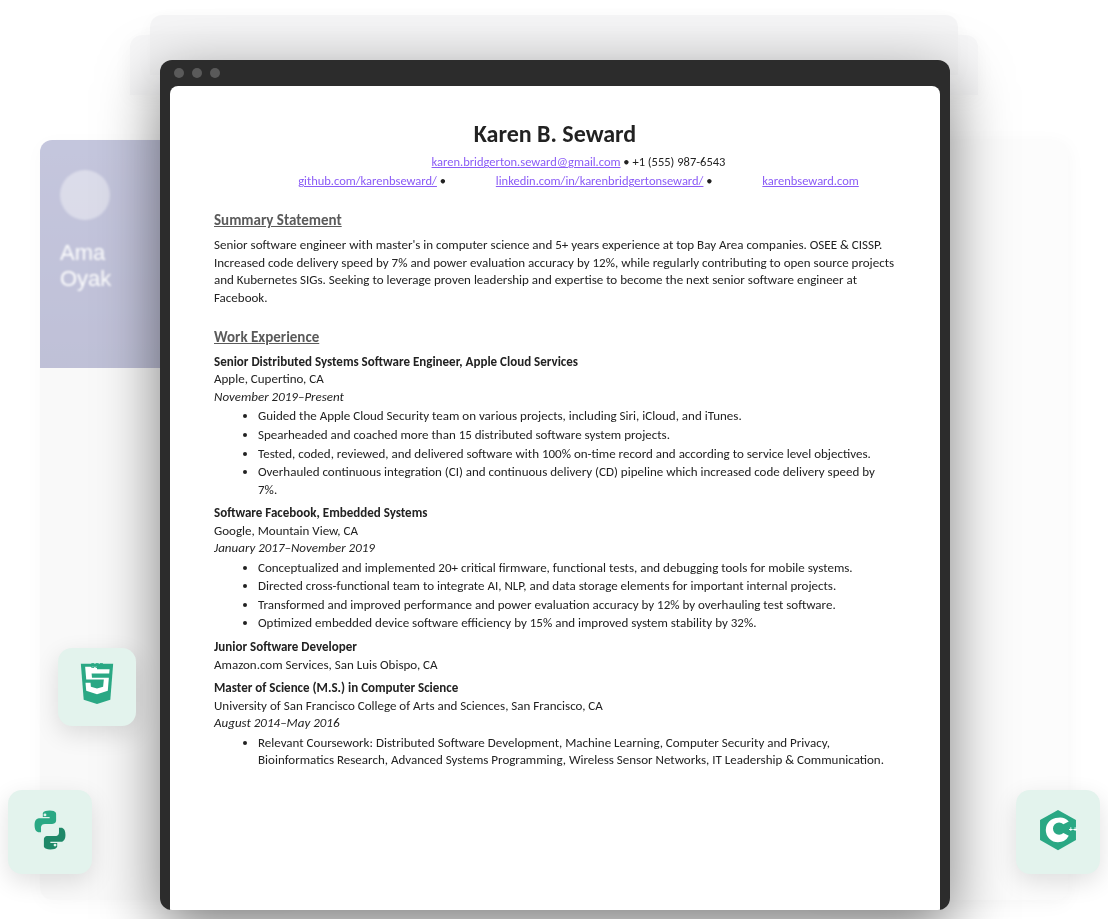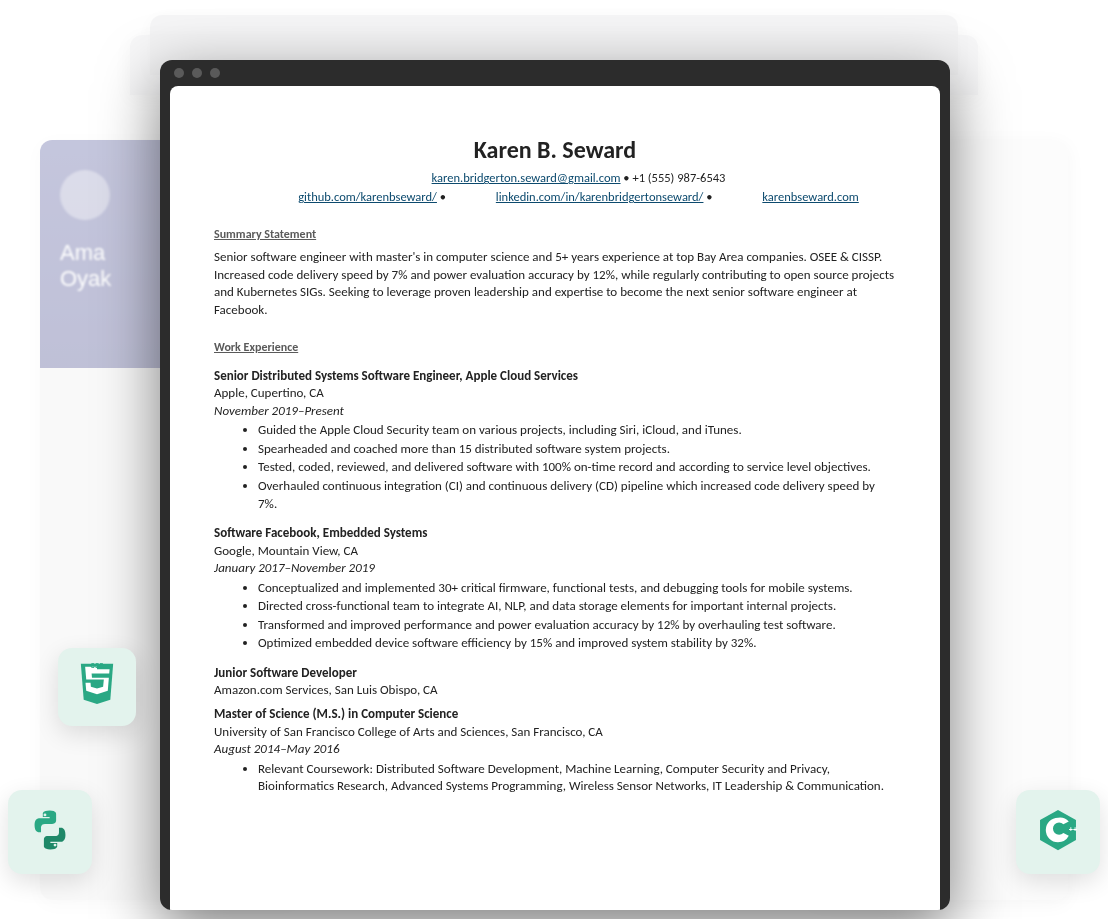--- a/index.html
+++ b/index.html
@@ -99,48 +99,48 @@
     position: absolute;
     left: 10px;
     right: 10px;
     top: 26px;
     bottom: 0;
     background: #fff;
     border-radius: 8px 8px 0 0;
     overflow: hidden;
   }
   .resume {
-    padding: 48px 44px 0;
+    padding: 32px 44px 0;
     font-family: Calibri, Arial, sans-serif;
     color: #222;
     font-size: 13px;
     line-height: 1.35;
   }
   .resume h1 {
     text-align: center;
     font-size: 24px;
     font-weight: 700;
     margin-bottom: 4px;
   }
   .contact-line {
     text-align: center;
     font-size: 12.5px;
     margin-bottom: 2px;
   }
-  .contact-line a { color: #0c4a6e; text-decoration: underline; margin-left: 47px; }
+  .contact-line a { color: #8b5cf6; text-decoration: underline; margin-left: 47px; }
   .section-head {
-    font-size: 12px;
+    font-size: 15px;
     font-weight: 700;
     color: #5a5a5a;
     text-decoration: underline;
     margin-top: 20px;
     margin-bottom: 6px;
   }
   .summary-text { font-size: 13px; }
-  .job-title { font-weight: 700; margin-top: 12px; }
+  .job-title { font-weight: 700; margin-top: 6px; }
   .job-loc { }
   .job-dates { font-style: italic; margin-bottom: 2px; }
   .resume ul { margin: 2px 0 4px 44px; padding: 0; }
   .resume li { margin: 1px 0; list-style: disc; }
   .edu-title { font-weight: 700; margin-top: 6px; }
   .cutline { font-weight: 700; margin-top: 14px; opacity:0.6; }
 
   
   .badge {
     position: absolute;
@@ -230,21 +230,21 @@
             <li>Tested, coded, reviewed, and delivered software with 100% on-time record and according to service level objectives.</li>
             <li>Overhauled continuous integration (CI) and continuous delivery (CD) pipeline which increased code delivery speed by 7%.</li>
           </ul>
         </div>
 
         <div>
           <div class="job-title">Software Facebook, Embedded Systems</div>
           <div class="job-loc">Google, Mountain View, CA</div>
           <div class="job-dates">January 2017–November 2019</div>
           <ul>
-            <li>Conceptualized and implemented 30+ critical firmware, functional tests, and debugging tools for mobile systems.</li>
+            <li>Conceptualized and implemented 20+ critical firmware, functional tests, and debugging tools for mobile systems.</li>
             <li>Directed cross-functional team to integrate AI, NLP, and data storage elements for important internal projects.</li>
             <li>Transformed and improved performance and power evaluation accuracy by 12% by overhauling test software.</li>
             <li>Optimized embedded device software efficiency by 15% and improved system stability by 32%.</li>
           </ul>
         </div>
 
         <div>
           <div class="job-title">Junior Software Developer</div>
           <div class="job-loc">Amazon.com Services, San Luis Obispo, CA</div>
         </div>

